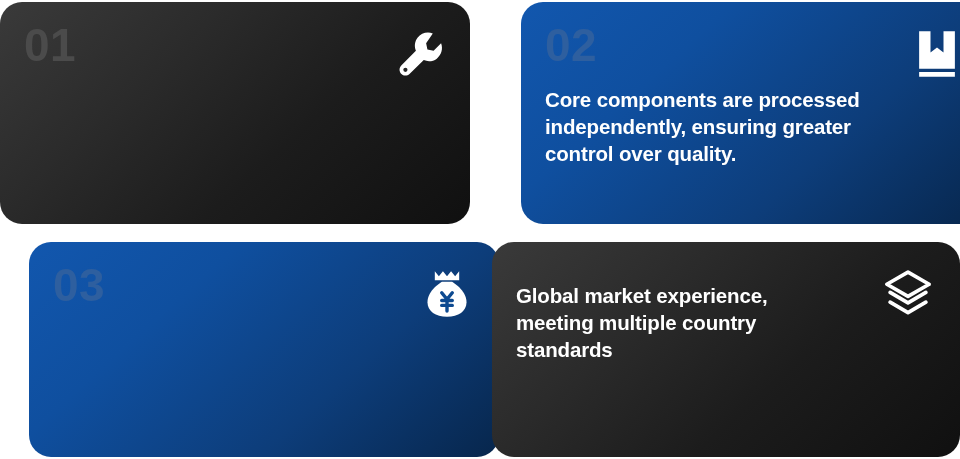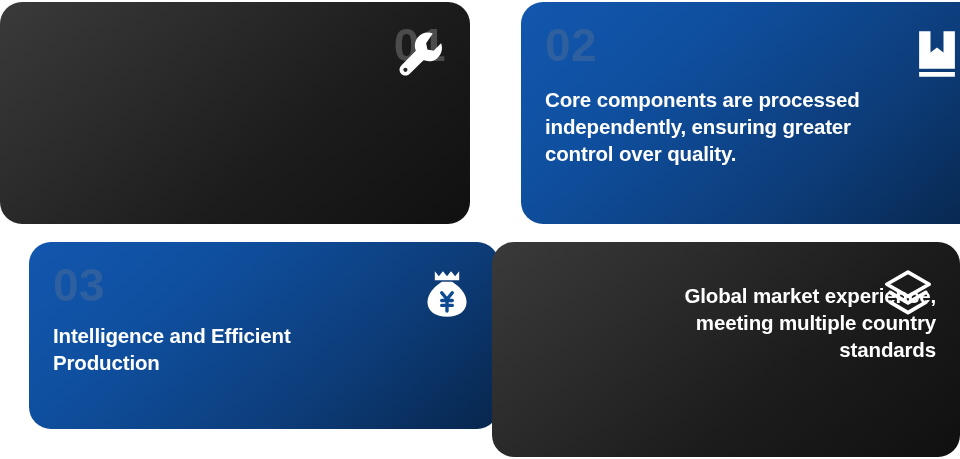--- a/index.html
+++ b/index.html
@@ -22,27 +22,26 @@
   .feature-card {
     position: absolute;
     border-radius: 22px;
     overflow: hidden;
     padding: 22px 24px 20px 24px;
   }
 
   
   .card-pos-0 { left: 0px;   top: 2px;   width: 470px; height: 222px; }
   .card-pos-1 { left: 492px; top: 2px;   width: 468px; height: 222px; }
-  .card-pos-2 { left: 0px;   top: 242px; width: 470px; height: 187px; }
+  .card-pos-2 { left: 0px;   top: 242px; width: 470px; height: 215px; }
   .card-pos-3 { left: 492px; top: 242px; width: 468px; height: 215px; }
 
   
   .theme-dark {
     background: linear-gradient(138deg, #3a3a3a 0%, #2b2b2b 32%, #1c1c1c 62%, #101010 100%);
-    text-align: right;
   }
   .theme-blue {
     background: linear-gradient(138deg, #1257ae 0%, #0f4f9f 30%, #0d3d7a 66%, #07264c 100%);
     margin-left: 29px;
   }
 
   .card-number {
     font-size: 46px;
     font-weight: 700;
     line-height: 0.95;
@@ -100,22 +99,20 @@
     <span class="card-icon">
       <svg viewBox="0 0 64 64" fill="#ffffff" xmlns="http://www.w3.org/2000/svg">
         <path d="M10 4h14v26l8-6 8 6V4h14v46H10V4z"></path>
         <path d="M10 54h44v6H10z"></path>
       </svg>
     </span>
   </div>
 
   <div class="feature-card card-pos-2 theme-blue">
     <div class="card-number">03</div>
-    <div class="card-title">Intelligence and Efficient
-Production</div>
     <span class="card-icon">
       <svg viewBox="0 0 64 64" xmlns="http://www.w3.org/2000/svg">
         <path d="M17 4l5 6 5-6 5 6 5-6 5 6 5-6v11H17V4z" fill="#ffffff"></path>
         <path d="M26 17h12c0 0 18 10 18 25 0 11-10 18-24 18S8 53 8 42C8 27 26 17 26 17z" fill="#ffffff"></path>
         <path d="M25.5 30.5l6.5 8 6.5-8M25.5 40h13M25.5 46h13M32 38.5V53" stroke="#0d4a91" stroke-width="4.2" fill="none" stroke-linecap="round" stroke-linejoin="round"></path>
       </svg>
     </span>
   </div>
 
   <div class="feature-card card-pos-3 theme-dark">

